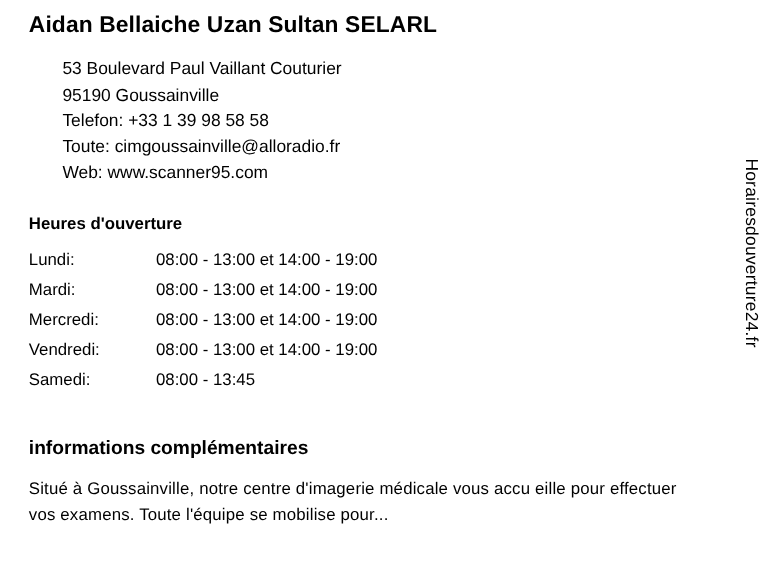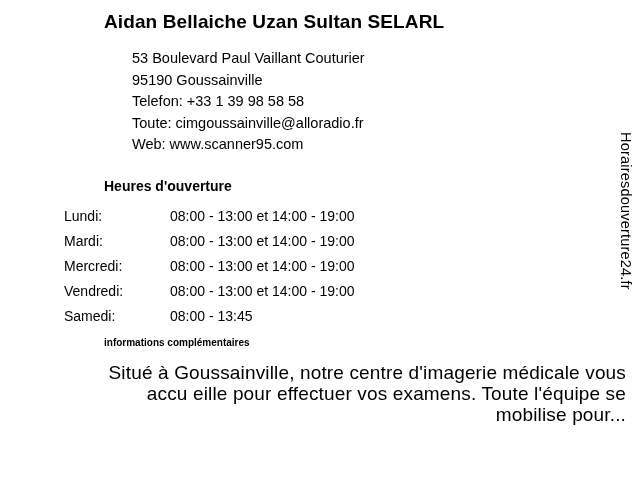--- a/index.html
+++ b/index.html
@@ -1,15 +1,15 @@
 <!DOCTYPE html>
 <html><head>
 <meta charset="utf-8">
 <style>
-  * { box-sizing: border-box; padding-left: 40px; }
+  * { box-sizing: border-box; }
   html, body {
     margin: 0;
     padding: 0;
   }
   body {
     width: 640px;
     height: 480px;
     background: #ffffff;
     font-family: "Liberation Sans", sans-serif;
     color: #000000;
@@ -55,31 +55,30 @@
     padding: 0 0 8px 0;
     vertical-align: top;
     line-height: 17px;
     white-space: pre;
   }
   table.hours td.day {
     width: 106px;
     padding-right: 6px;
   }
   .section-title2 {
-    font-size: 10px;
+    font-size: 16px;
     font-weight: bold;
-    margin-top: 4px;
+    margin-top: 32px;
     margin-bottom: 14px;
   }
   .desc {
-    font-size: 19px;
+    font-size: 14px;
     line-height: 21px;
     width: 562px;
     letter-spacing: 0.15px;
-    text-align: right;
   }
   .sidebar-text {
     position: absolute;
     right: 6px;
     top: 132px;
     width: 22px;
     height: 230px;
     font-size: 14.5px;
     color: #000000;
     writing-mode: vertical-rl;

